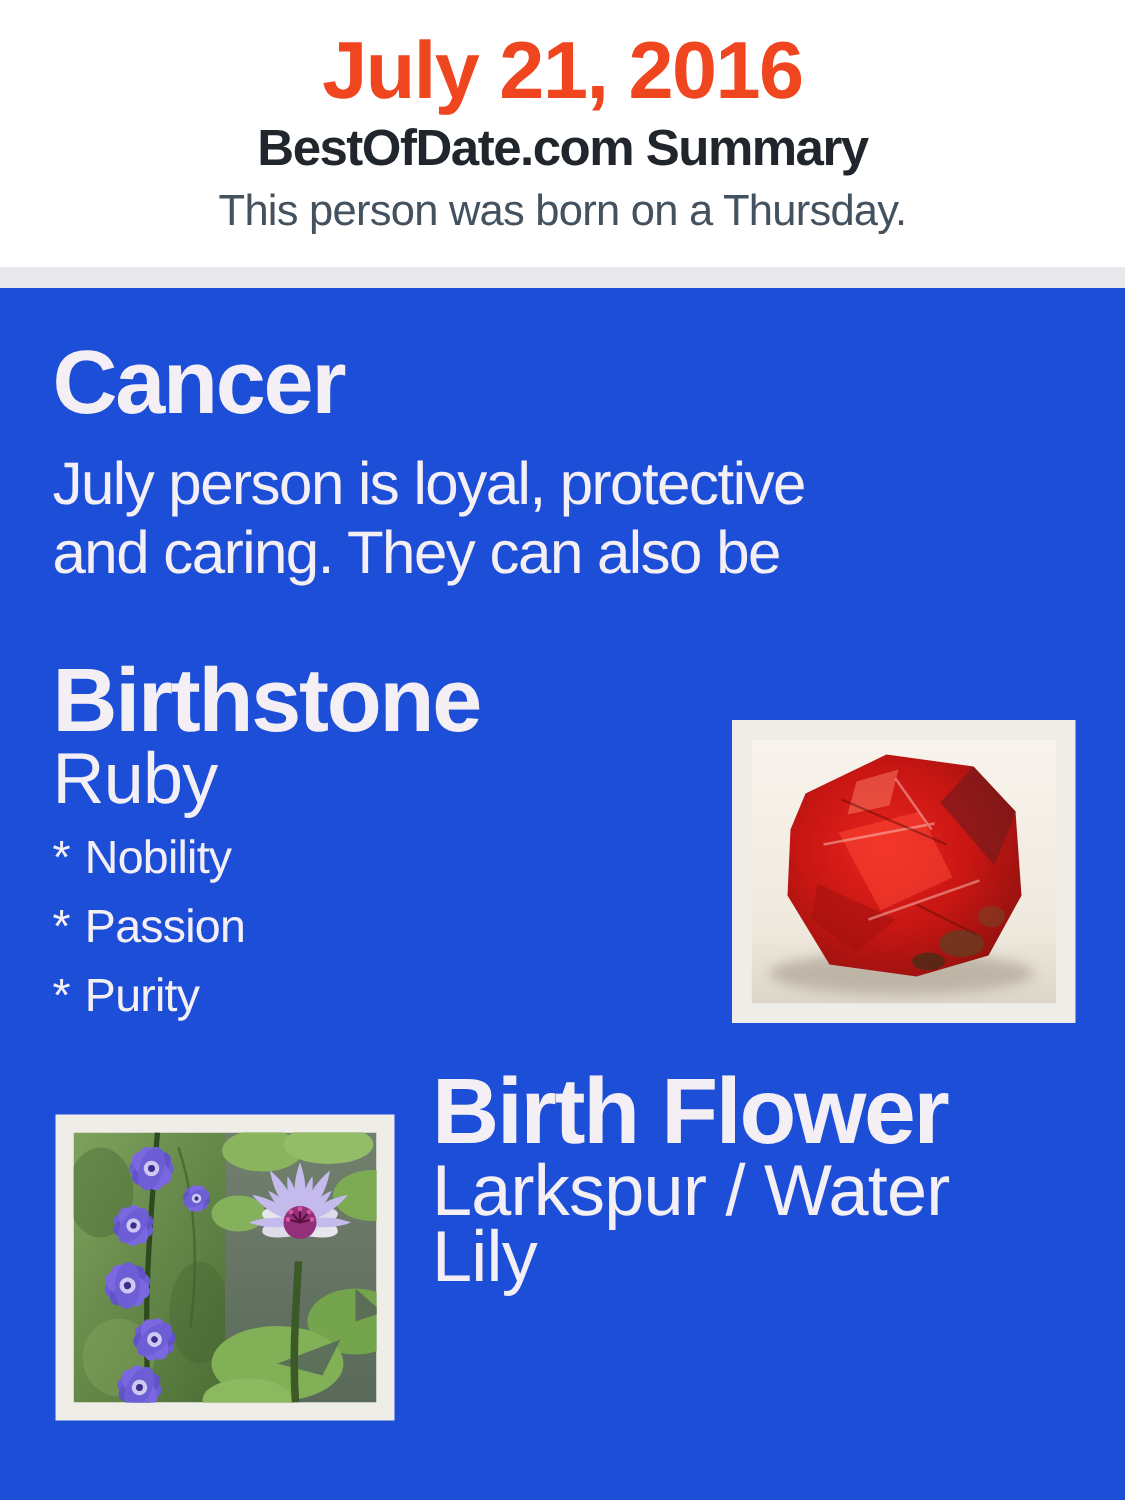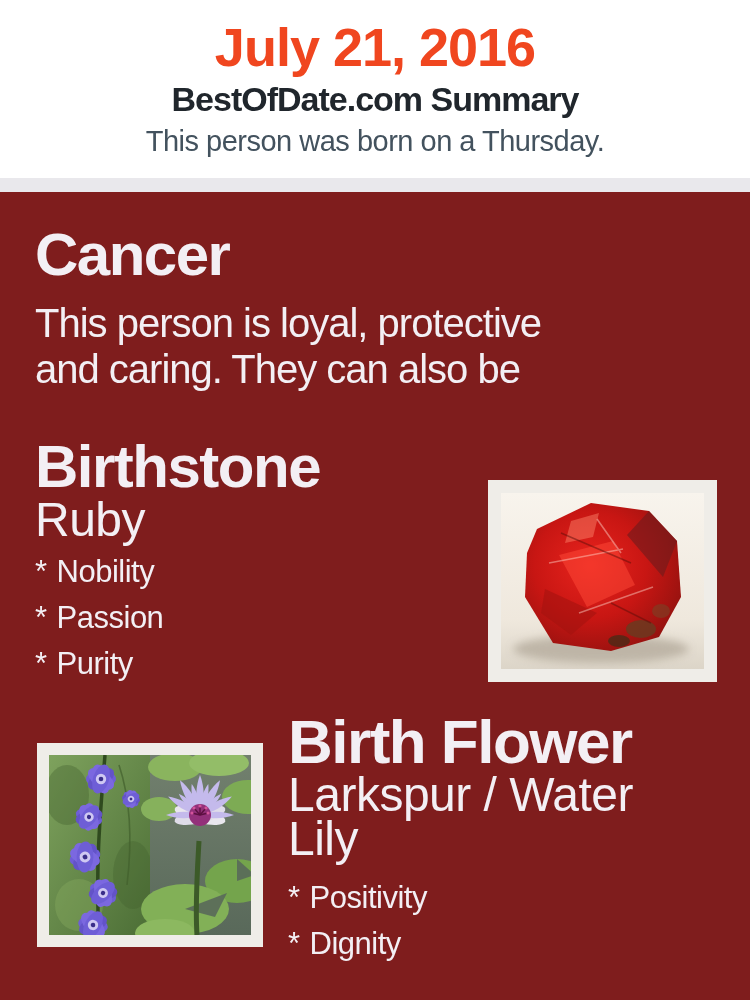--- a/index.html
+++ b/index.html
@@ -26,21 +26,21 @@
     margin-top: 6px;
     font-size: 29px; line-height: 34px;
     letter-spacing: -0.5px; color: #43525e;
   }
 
   .divider { height: 14px; background: #e9e8ec; }
 
   
   .main {
     position: relative;
-    height: 808px; background: #7f1d1d;
+    height: 808px; background: #1d4ed8;
     color: #f3eff4;
     padding: 32px 35px 0 35px;
     box-sizing: border-box;
   }
   .h-big {
     margin: 0; font-size: 60px; line-height: 62px; font-weight: bold;
     letter-spacing: -1.5px; color: #f3eff4; white-space: nowrap;
   }
   .zodiac-desc { margin-top: 14px; }
   .desc-line { font-size: 40px; line-height: 46px; letter-spacing: -1px; }
@@ -75,43 +75,39 @@
     <div class="weekday-note">This person was born on a Thursday.</div>
   </div>
 
   <div class="divider"></div>
 
   <div class="main">
 
     <div>
       <h2 class="h-big">Cancer</h2>
       <div class="zodiac-desc">
-        <div class="desc-line">This person is loyal, protective</div>
+        <div class="desc-line">July person is loyal, protective</div>
         <div class="desc-line">and caring. They can also be</div>
       </div>
     </div>
 
     <div class="birthstone-section">
       <h2 class="h-big">Birthstone</h2>
       <div class="sub-name">Ruby</div>
       <div>
         <div class="trait-row"><span class="bullet">*</span><span>Nobility</span></div>
         <div class="trait-row"><span class="bullet">*</span><span>Passion</span></div>
         <div class="trait-row"><span class="bullet">*</span><span>Purity</span></div>
       </div>
     </div>
 
     <div class="birthflower-section">
       <div class="birthflower-text">
         <h2 class="h-big">Birth Flower</h2>
         <div class="sub-name">Larkspur / Water Lily</div>
-        <div class="birthflower-traits">
-          <div class="trait-row"><span class="bullet">*</span><span>Positivity</span></div>
-          <div class="trait-row"><span class="bullet">*</span><span>Dignity</span></div>
-        </div>
       </div>
     </div>
 
     <div class="photo-frame ruby-frame">
       <svg viewBox="0 0 203 176" preserveAspectRatio="none">
         <defs>
           <linearGradient id="rubybg" x1="0" y1="0" x2="0" y2="1">
             <stop offset="0" stop-color="#f8f4ed"></stop>
             <stop offset="0.72" stop-color="#efe8dd"></stop>
             <stop offset="1" stop-color="#dcd5c8"></stop>

